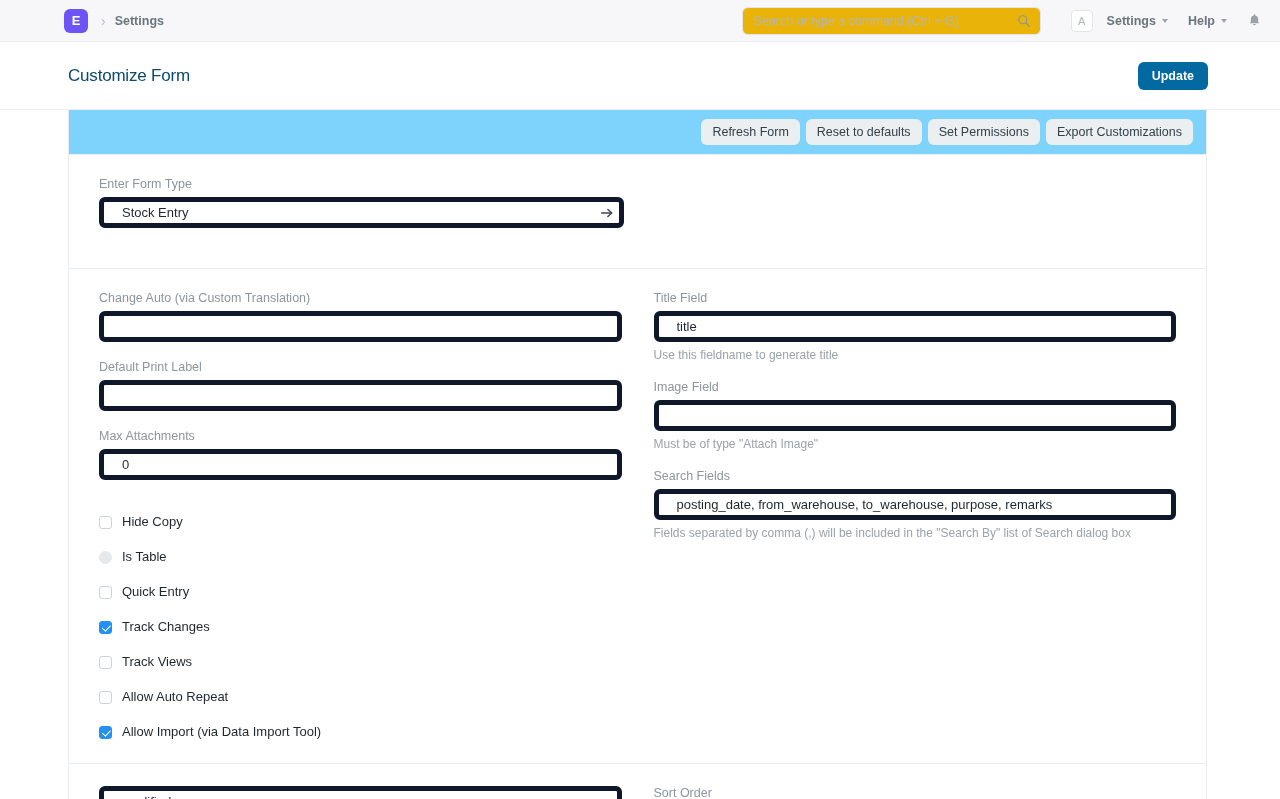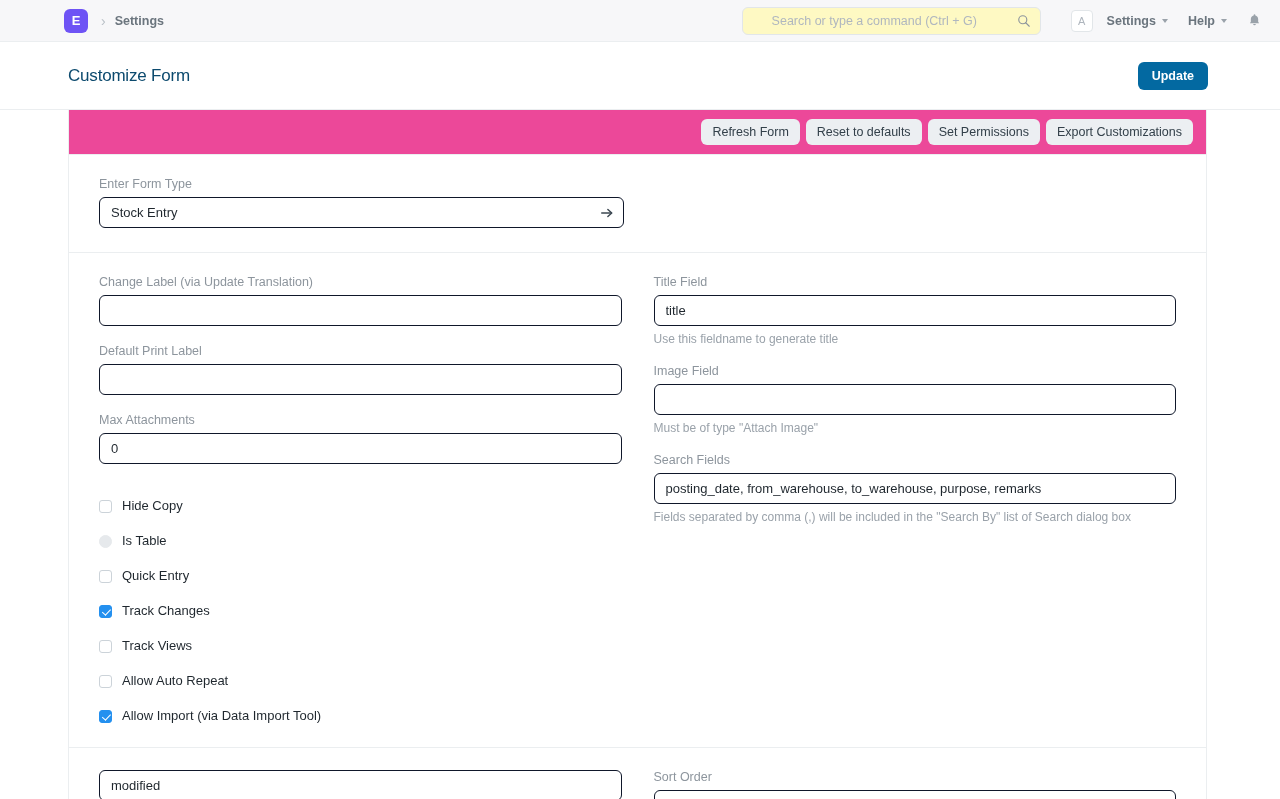--- a/index.html
+++ b/index.html
@@ -40,25 +40,25 @@
   .crumb-link {
     font-size: 12.5px;
     font-weight: bold;
     color: #6b757e;
   }
   .nav-spacer { flex: 1 1 auto; }
 
   .nav-search {
     position: relative;
     width: 299px; height: 28px;
-    background: #fef9c3;
+    background: #eab308;
     border: 1px solid #e2e6e9;
     border-radius: 6px;
     display: flex; align-items: center;
-    padding: 0 28px 0 29px;
+    padding: 0 28px 0 11px;
     margin-right: 30px;
   }
   .nav-search input {
     border: none; outline: none; background: transparent;
     font-family: inherit; font-size: 12.5px;
     color: #2b3a45; width: 100%;
   }
   .nav-search input::placeholder { color: #b0b7bf; }
   .nav-search .search-glass {
     position: absolute; right: 9px; top: 6px;
@@ -123,21 +123,21 @@
     background: #fff;
   }
   .card {
     border: 1px solid #ebeef0;
     border-top: none;
     border-radius: 0 0 8px 8px;
     background: #fff;
   }
 
   .toolbar-row {
-    background: #ec4899;
+    background: #7dd3fc;
     border-bottom: 1px solid #ebeef0;
     display: flex; justify-content: flex-end; align-items: center;
     gap: 6px;
     padding: 9px 13px;
   }
   .tool-btn {
     background: #eceff2;
     border: none;
     border-radius: 6px;
     font-family: inherit;
@@ -153,37 +153,37 @@
     border-bottom: 1px solid #ebeef0;
   }
   .section:last-child { border-bottom: none; }
   .grid2 {
     display: grid;
     grid-template-columns: 1fr 1fr;
     column-gap: 32px;
   }
 
   .field { margin-bottom: 18px; }
-  .field:last-child { margin-bottom: 0; }
+  .field:last-child { margin-bottom: 16px; }
   .f-label {
     display: block;
     font-size: 12.5px;
     color: #8d959d;
     margin-bottom: 6px;
   }
   .f-input {
     width: 100%;
     height: 31px;
-    border: 1px solid #0f172a;
+    border: 5px solid #0f172a;
     border-radius: 6px;
     background: #fff;
     font-family: inherit;
     font-size: 13px;
     color: #1f272e;
-    padding: 0 11px;
+    padding: 0 18px;
     outline: none;
   }
   .f-input::placeholder { color: #c3c9cf; }
   .f-desc {
     font-size: 12px;
     color: #9aa2aa;
     margin-top: 6px;
     display: block;
   }
 
@@ -304,21 +304,21 @@
           </svg>
         </div>
       </div>
     </div>
 
     <div class="section">
       <div class="grid2">
 
         <div>
           <div class="field">
-            <label class="f-label">Change Label (via Update Translation)</label>
+            <label class="f-label">Change Auto (via Custom Translation)</label>
             <input class="f-input" type="text" value="" style="">
           </div>
 
           <div class="field">
             <label class="f-label">Default Print Label</label>
             <input class="f-input" type="text" value="" style="">
           </div>
 
           <div class="field">
             <label class="f-label">Max Attachments</label>

